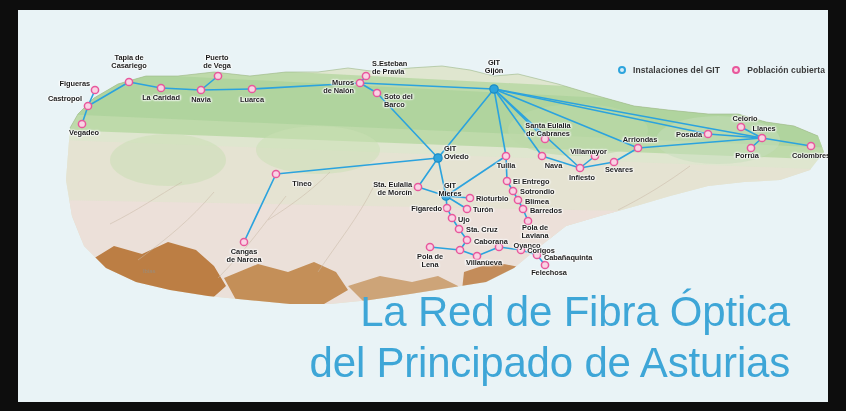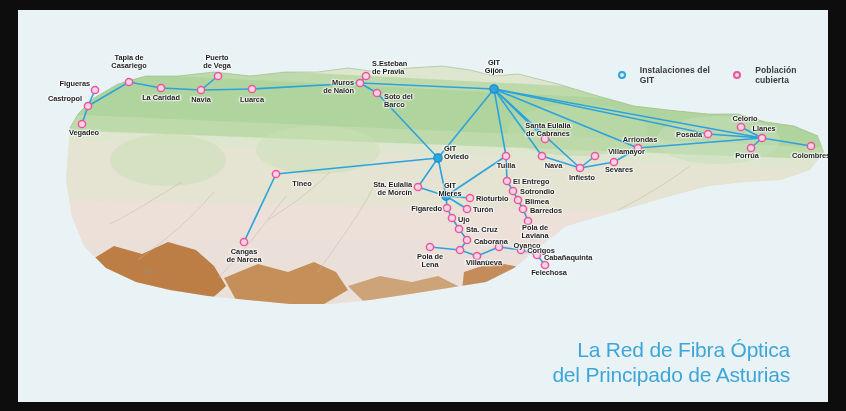--- a/index.html
+++ b/index.html
@@ -8,28 +8,28 @@
   #frame{position:relative;width:846px;height:411px;background:#0d0d0d;}
   #page{position:absolute;left:18px;top:10px;width:810px;height:392px;background:#ffffff;overflow:hidden;}
 
   
   #map{position:absolute;left:0;top:0;width:810px;height:392px;overflow:hidden;}
   #mapsvg{position:absolute;left:0;top:0;}
 
   
   #legend{position:absolute;left:600px;top:55px;display:flex;gap:12px;align-items:center;
           font-size:8.5px;color:#3a3a3a;font-weight:bold;letter-spacing:.1px;}
-  .lg{display:flex;align-items:center;gap:14px;}
+  .lg{display:flex;align-items:center;gap:7px;}
   .lg-dot{width:8px;height:8px;border-radius:50%;display:inline-block;}
   .lg-blue{background:#d8ecf7;border:2px solid #2da4dd;box-sizing:border-box;}
   .lg-pink{background:#f9dbe8;border:2px solid #e8579c;box-sizing:border-box;}
 
   
   #title{position:absolute;right:38px;bottom:14px;text-align:right;
-         color:#3ea6d7;font-size:21px;line-height:1.22;font-weight:400;
+         color:#3ea6d7;font-size:42px;line-height:1.22;font-weight:400;
          font-family:"Liberation Sans",sans-serif;letter-spacing:-.2px;}
 
   
   .lbl{position:absolute;font-size:7.4px;font-weight:bold;color:#1d1d1d;
        line-height:1.08;white-space:nowrap;letter-spacing:-.05px;
        text-shadow:0 0 2px #fff,0 0 2px #fff,0 0 3px #fff,1px 0 2px #fff,-1px 0 2px #fff;}
   .lbl.git{color:#1a1a1a;}
   .lbl.c{text-align:center;transform:translateX(-50%);}
   .lbl.r{text-align:right;transform:translateX(-100%);}
   .lbl.l{text-align:left;}
@@ -329,21 +329,21 @@
             <div>Pola de</div>
             <div>Laviana</div>
           </div>
           <div class="lbl c" style="left: 524px; top: 152px; padding-left: 23px;">
             <div>Nava</div>
           </div>
           <div class="lbl c" style="left: 530px; top: 112px;">
             <div>Santa Eulalia</div>
             <div>de Cabranes</div>
           </div>
-          <div class="lbl c" style="left: 586px; top: 138px; padding-left: 45px;">
+          <div class="lbl c" style="left: 548px; top: 138px; padding-left: 45px;">
             <div>Villamayor</div>
           </div>
           <div class="lbl c" style="left: 564px; top: 164px;">
             <div>Infiesto</div>
           </div>
           <div class="lbl c" style="left: 601px; top: 156px;">
             <div>Sevares</div>
           </div>
           <div class="lbl c" style="left: 622px; top: 126px;">
             <div>Arriondas</div>

